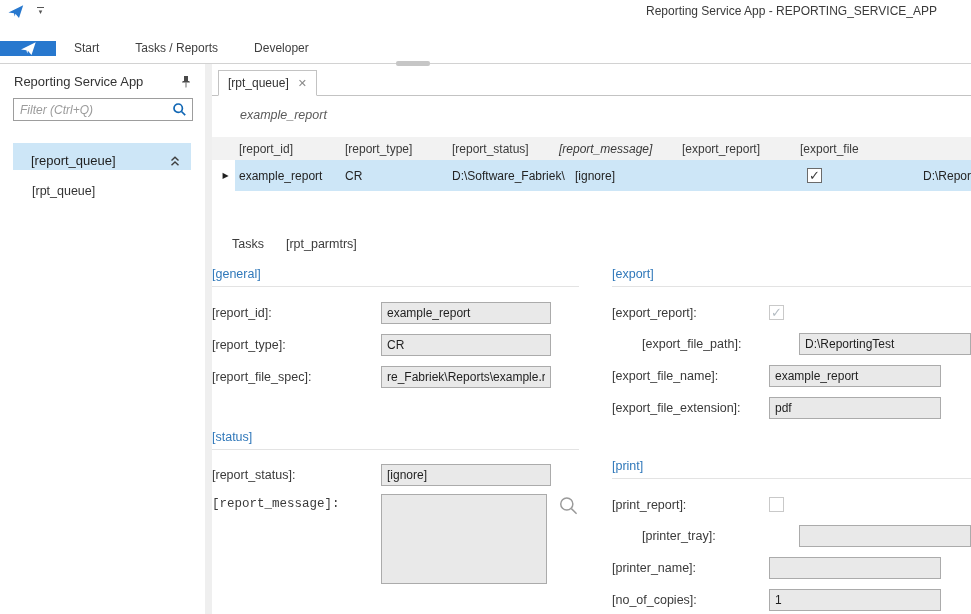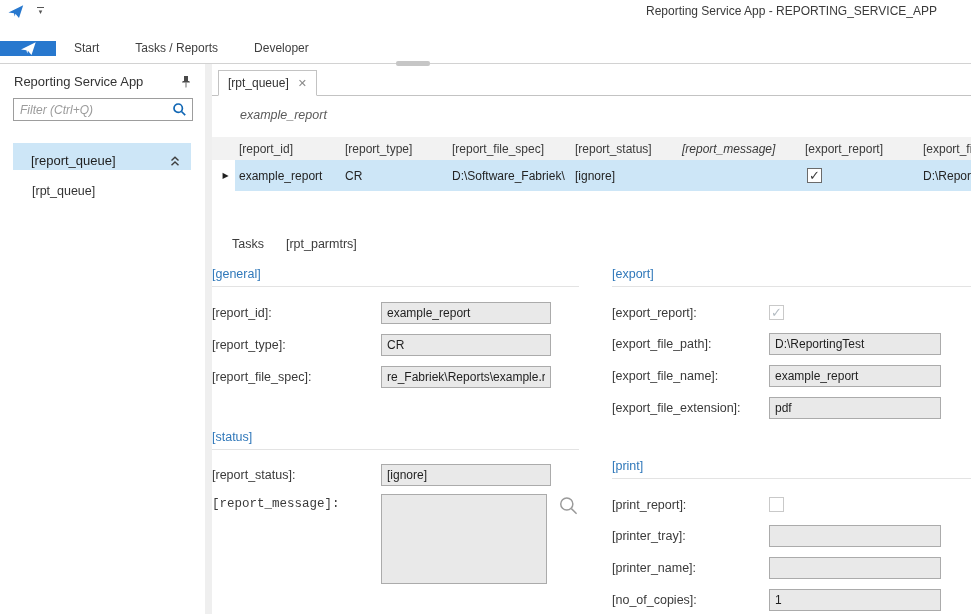--- a/index.html
+++ b/index.html
@@ -66,21 +66,21 @@
   .detail-tabs .dtab { cursor:pointer; }
   .form { display:flex; margin-top:16px; }
   .col-left { width:367px; flex:none; }
   .col-right { flex:1; min-width:0; margin-left:33px; }
   .section-title { color:#3078ba; font-size:12.5px; padding-bottom:5px; border-bottom:1px solid #e3e3e3; }
   .sec-status { margin-top:42px; }
   .sec-print { margin-top:40px; }
   .frow { display:flex; align-items:center; margin-top:10px; }
   .frow.first { margin-top:15px; }
   .frow.cbrow { margin-top:18px; }
-  .frow.after-cb { margin-top:13px; }
+  .frow.after-cb { margin-top:13px;justify-content:flex-end; }
   .frow.msg { margin-top:8px; align-items:flex-start; }
   .frow.msg .flabel { padding-top:3px;font-family:Liberation Mono, monospace; }
   .flabel { width:169px; flex:none; font-size:12.5px; color:#3a3a3a; }
   .col-right .flabel { width:157px; }
   .fvalue { width:170px; height:22px; background:#e9e9e9; border:1px solid #ababab; font:12px "Liberation Sans","DejaVu Sans",sans-serif; color:#1f1f1f; padding:0 5px; outline:0; }
   .col-right .fvalue { width:172px; }
   .fmulti { width:170px; height:90px; background:#e9e9e9; border:1px solid #ababab; font-size:12px; color:#1f1f1f; padding:2px 5px; }
   .msg-zoom { margin-left:11px; margin-top:1px; cursor:pointer; }
 </style>
 </head>
@@ -148,21 +148,20 @@
         </div>
       </div>
 
       <div class="caption">example_report</div>
 
       <div class="grid">
         <div class="g-head">
           <div class="gc gc-ind"></div>
           <div class="gc gc1">[report_id]</div>
           <div class="gc gc2">[report_type]</div>
-          <div class="gc gc3">[report_file_spec]</div>
           <div class="gc gc4">[report_status]</div>
           <div class="gc gc5">[report_message]</div>
           <div class="gc gc6">[export_report]</div>
           <div class="gc gc7">[export_file</div>
         </div>
         <div class="g-row">
           <div class="gc gc-ind">
               <i class="arrow">▶</i>
             </div>
           <div class="gc gc1">example_report</div>

